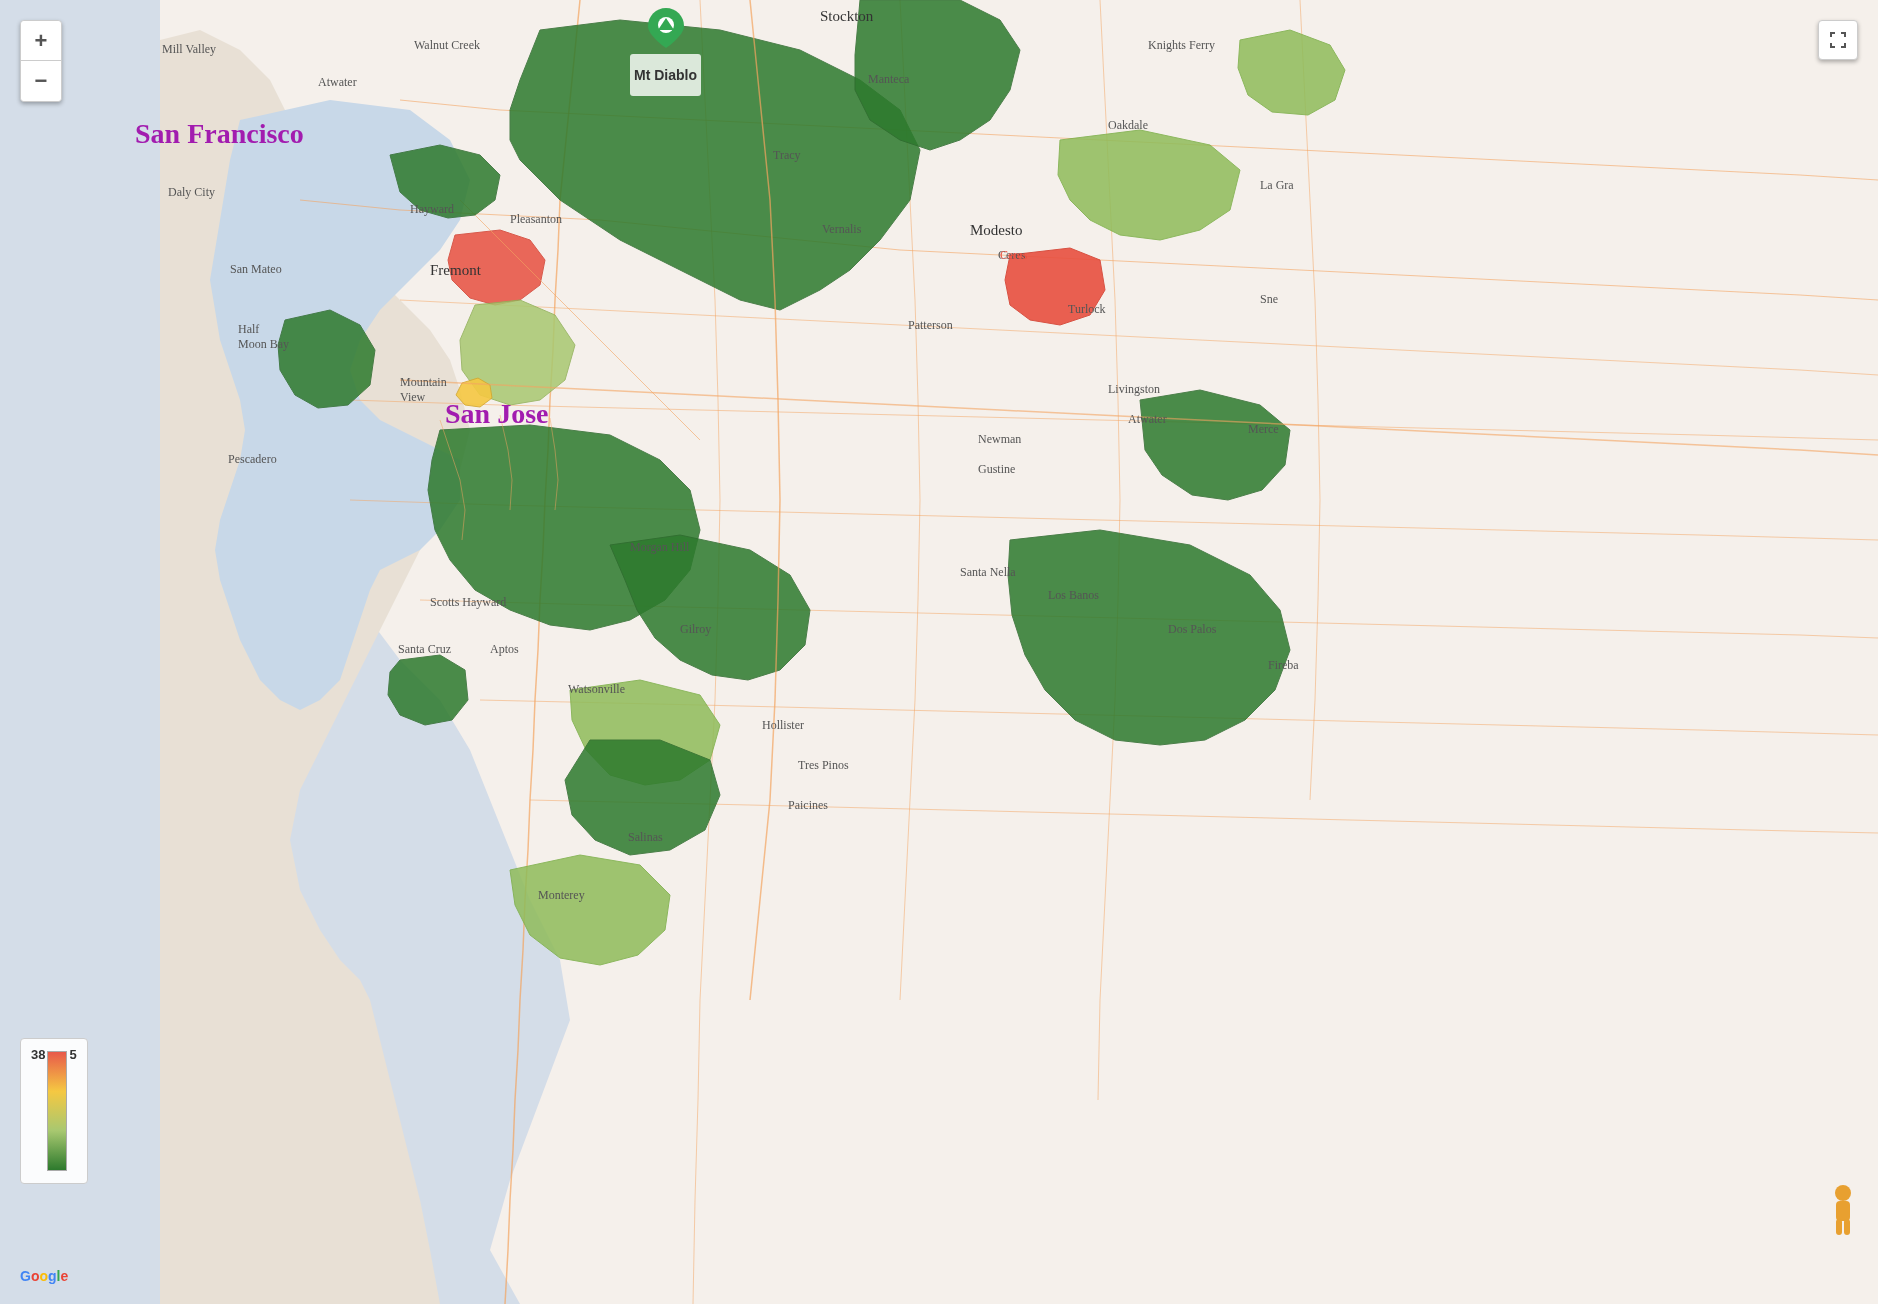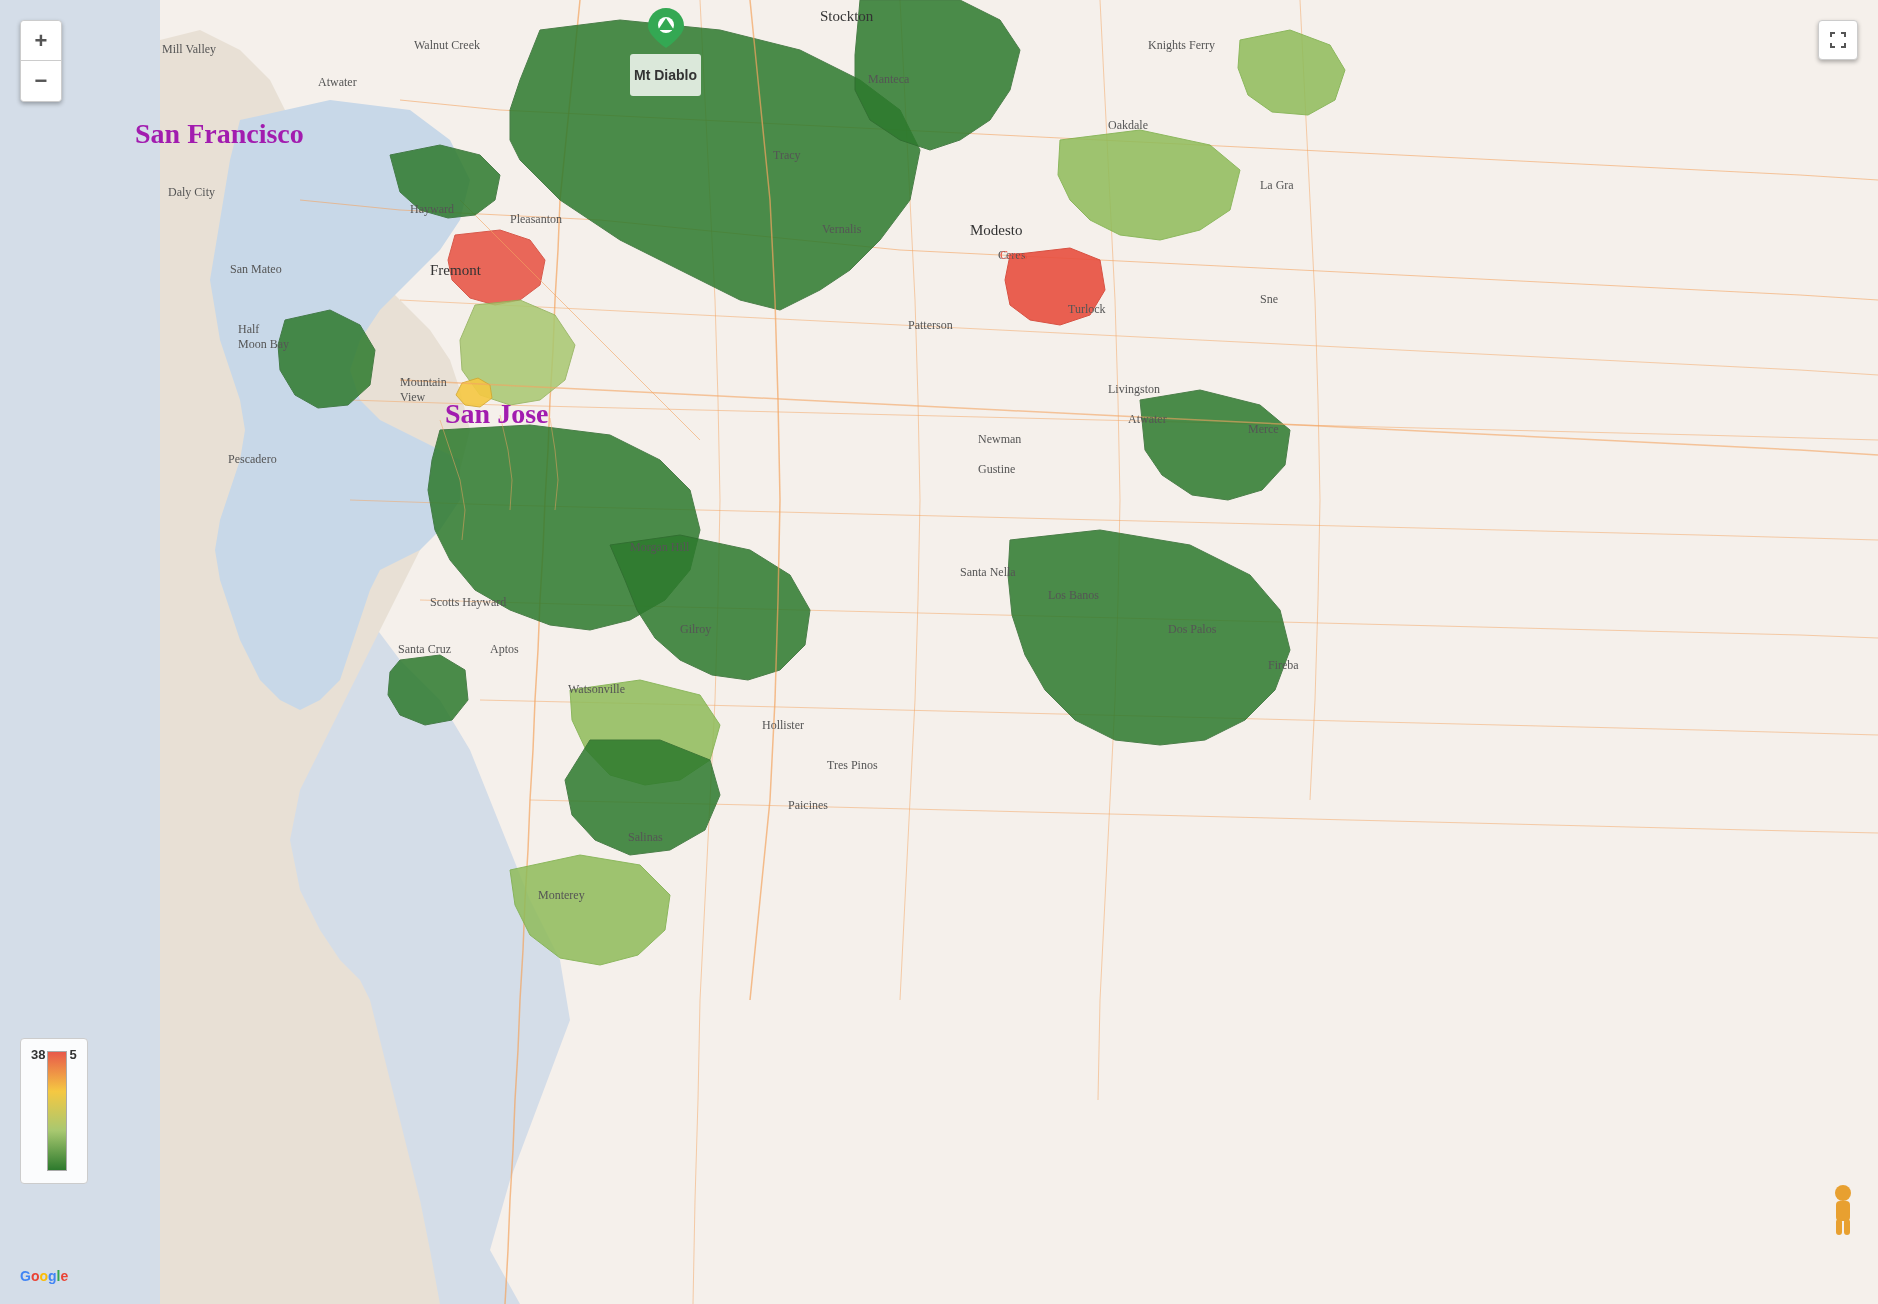--- a/index.html
+++ b/index.html
@@ -336,21 +336,21 @@
   <div class="map-label city-small" style="left: 1048px; top: 588px;">Los Banos</div>
   <div class="map-label city-small" style="left: 1168px; top: 622px;">Dos Palos</div>
   <div class="map-label city-small" style="left: 1268px; top: 658px;">Fireba</div>
   <div class="map-label city-small" style="left: 430px; top: 595px;">Scotts Hayward</div>
   <div class="map-label city-small" style="left: 630px; top: 540px;">Morgan Hill</div>
   <div class="map-label city-small" style="left: 398px; top: 642px;">Santa Cruz</div>
   <div class="map-label city-small" style="left: 490px; top: 642px;">Aptos</div>
   <div class="map-label city-small" style="left: 680px; top: 622px;">Gilroy</div>
   <div class="map-label city-small" style="left: 568px; top: 682px;">Watsonville</div>
   <div class="map-label city-small" style="left: 762px; top: 718px;">Hollister</div>
-  <div class="map-label city-small" style="left: 798px; top: 758px; margin-left: 29px;">Tres Pinos</div>
+  <div class="map-label city-small" style="left: 798px; top: 758px;">Tres Pinos</div>
   <div class="map-label city-small" style="left: 788px; top: 798px;">Paicines</div>
   <div class="map-label city-small" style="left: 628px; top: 830px;">Salinas</div>
   <div class="map-label city-small" style="left: 538px; top: 888px;">Monterey</div>
 
   <div class="map-label city-small" style="left: 1000px; top: 248px; color: #e85040;">Ceres</div>
 
   <div class="map-pin" style="left: 630px; top: 8px;">
     <svg width="36" height="40" viewBox="0 0 36 40">
       <path d="M 18 0 C 8 0 0 8 0 18 C 0 28 18 40 18 40 C 18 40 36 28 36 18 C 36 8 28 0 18 0 Z" fill="#34a853"></path>
       <circle cx="18" cy="17" r="8" fill="white"></circle>

